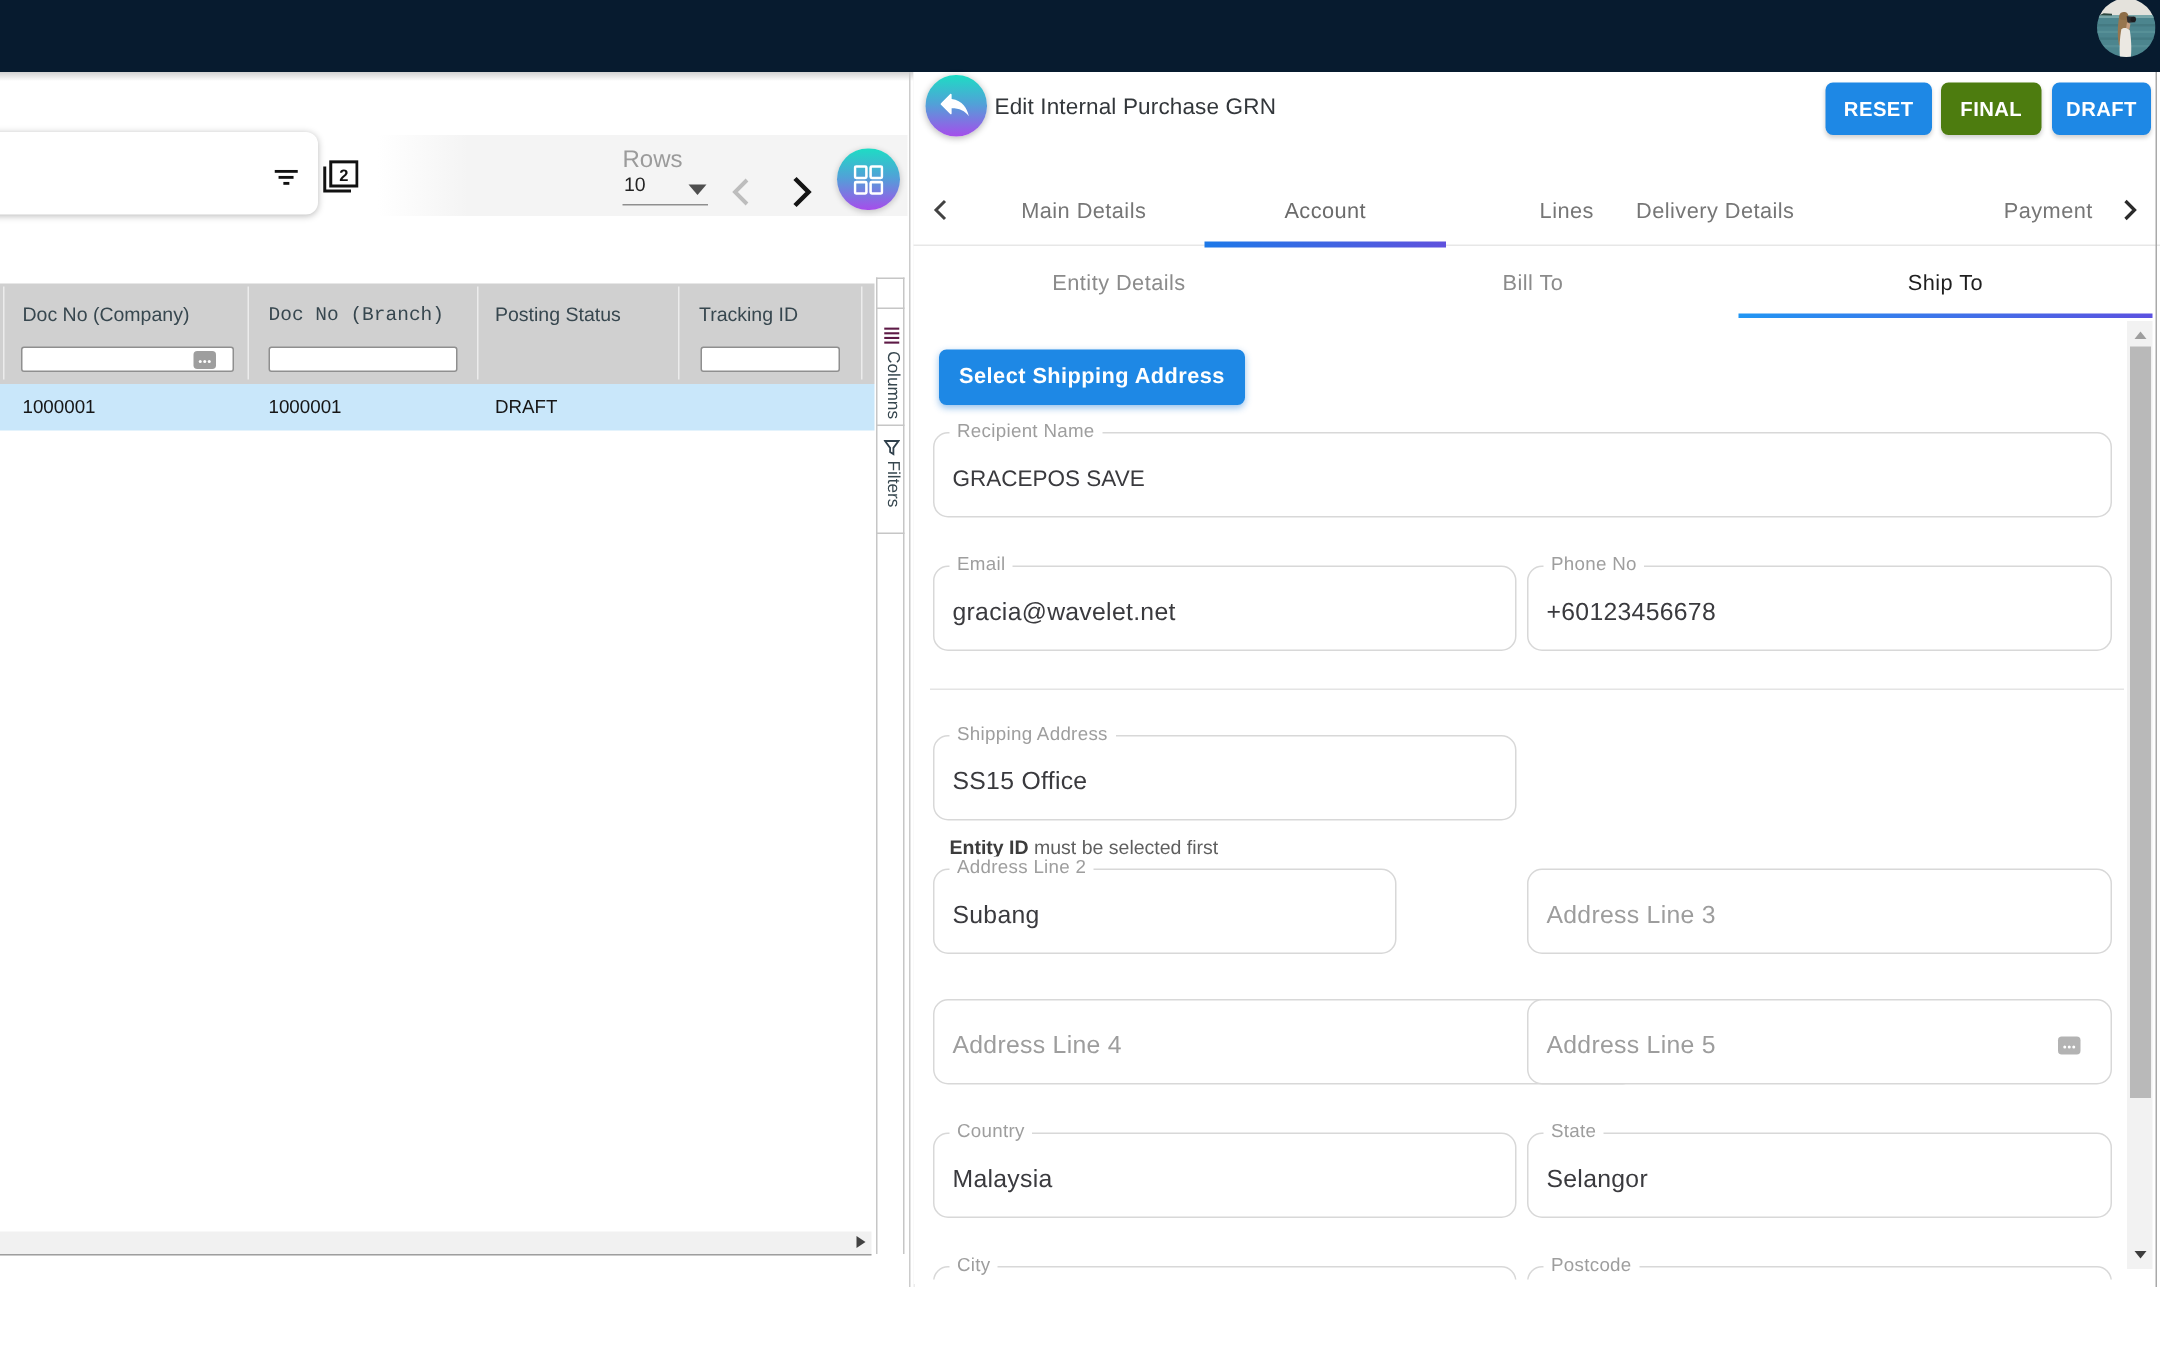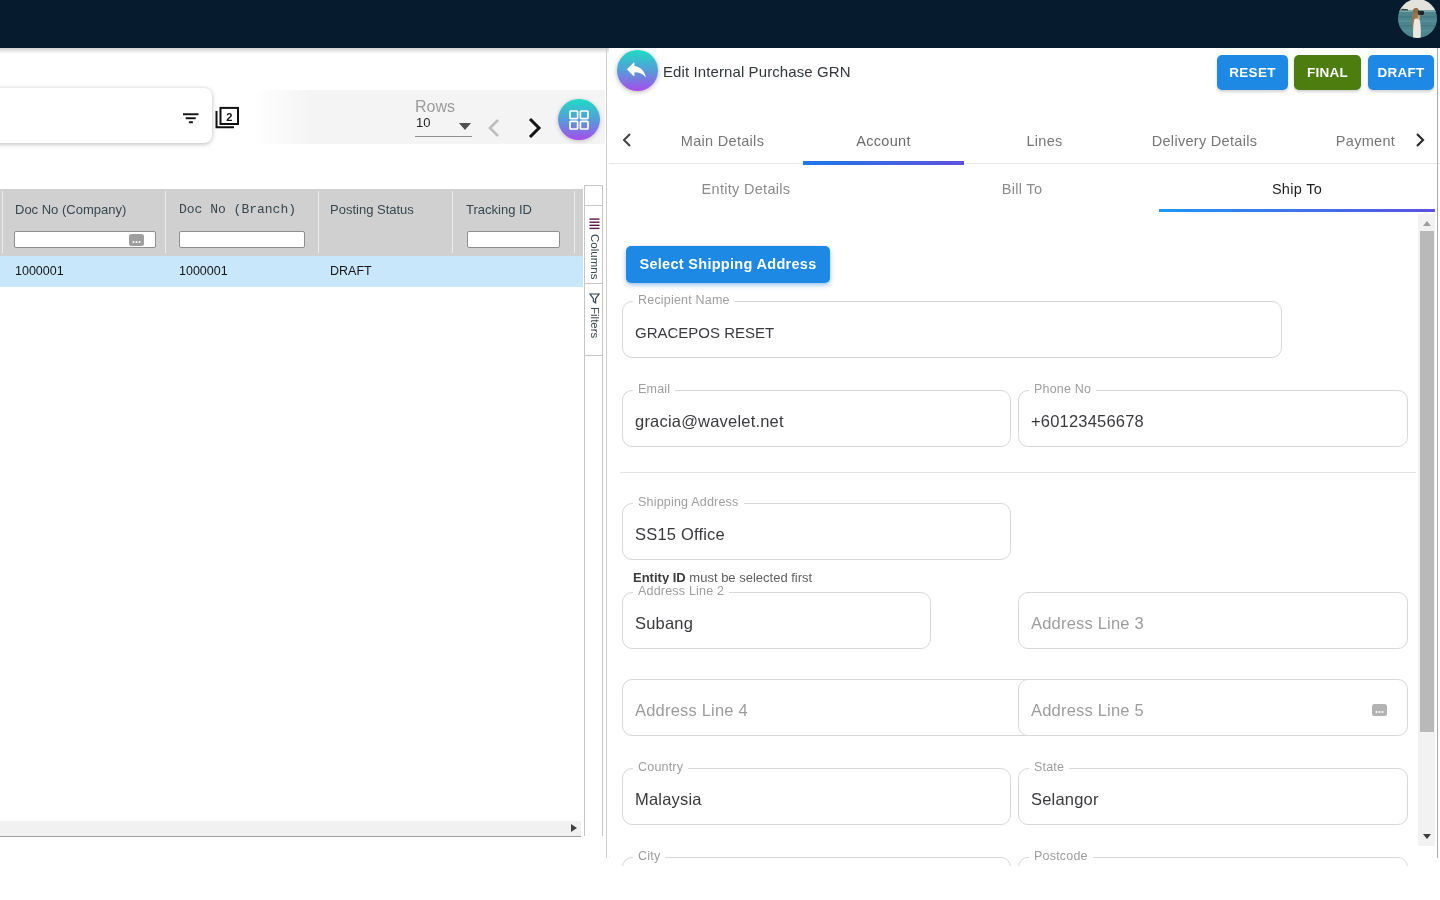--- a/index.html
+++ b/index.html
@@ -143,40 +143,40 @@
   <div class="abs" style="left:1217px;top:55px;width:71px;height:35px;background:#1e88e5;border-radius:5px;color:#fff;font-size:13.5px;font-weight:bold;letter-spacing:.3px;text-align:center;line-height:35px;box-shadow:0 2px 3px rgba(0,0,0,.18);">RESET</div>
   <div class="abs" style="left:1294px;top:55px;width:67px;height:35px;background:#4d7c0f;border-radius:5px;color:#fff;font-size:13.5px;font-weight:bold;letter-spacing:.3px;text-align:center;line-height:35px;box-shadow:0 2px 3px rgba(0,0,0,.18);">FINAL</div>
   <div class="abs" style="left:1368px;top:55px;width:66px;height:35px;background:#1e88e5;border-radius:5px;color:#fff;font-size:13.5px;font-weight:bold;letter-spacing:.3px;text-align:center;line-height:35px;box-shadow:0 2px 3px rgba(0,0,0,.18);">DRAFT</div>
 
   <svg class="abs" style="left:620px;top:132px;" width="14" height="16" viewBox="0 0 14 16">
     <path d="M10 2 L4 8 L10 14" stroke="#424242" stroke-width="2" fill="none"></path>
   </svg>
   <div class="abs" style="left:642px;top:133px;width:161px;text-align:center;font-size:14.5px;color:#767676;letter-spacing:.3px;">Main Details</div>
   <div class="abs" style="left:803px;top:133px;width:161px;text-align:center;font-size:14.5px;color:#6b6b6b;letter-spacing:.3px;">Account</div>
   <div class="abs" style="left:964px;top:133px;width:161px;text-align:center;font-size:14.5px;color:#767676;letter-spacing:.3px;">Lines</div>
-  <div class="abs" style="left:1124px;top:133px;width:161px;text-align:center;font-size:14.5px;color:#767676;letter-spacing:.3px;">Delivery Details</div>
+  <div class="abs" style="left:1063px;top:133px;width:161px;text-align:center;font-size:14.5px;color:#767676;letter-spacing:.3px;">Delivery Details</div>
   <div class="abs" style="left:1285px;top:133px;width:161px;text-align:center;font-size:14.5px;color:#767676;letter-spacing:.3px;">Payment</div>
   <div class="abs" style="left:1404px;top:113px;width:36px;height:50px;background:#fff;"></div>
   <svg class="abs" style="left:1412px;top:132px;" width="16" height="16" viewBox="0 0 16 16">
     <path d="M5 2 L11 8 L5 14" stroke="#2b2b2b" stroke-width="2.2" fill="none"></path>
   </svg>
   <div class="abs" style="left:609px;top:163px;width:831px;height:1px;background:#e7e7e7;"></div>
   <div class="abs" style="left:803px;top:161px;width:161px;height:3.5px;background:linear-gradient(90deg,#1d79e8,#5f51dd);"></div>
 
   <div class="abs" style="left:608px;top:181px;width:276px;text-align:center;font-size:14.5px;color:#8b8b8b;letter-spacing:.3px;">Entity Details</div>
   <div class="abs" style="left:884px;top:181px;width:276px;text-align:center;font-size:14.5px;color:#8b8b8b;letter-spacing:.3px;">Bill To</div>
   <div class="abs" style="left:1159px;top:181px;width:276px;text-align:center;font-size:14.5px;color:#1f1f1f;letter-spacing:.3px;">Ship To</div>
   <div class="abs" style="left:1159px;top:209px;width:276px;height:3px;background:linear-gradient(90deg,#2196f3,#5b51e0);"></div>
 
-  <div id="content" class="abs" style="left:609px;top:225px;width:810px;height:641px;overflow:hidden;">
+  <div id="content" class="abs" style="left:609px;top:212px;width:810px;height:641px;overflow:hidden;">
     <div class="abs" style="left:17px;top:21px;width:204px;height:37px;background:#1e88e5;border-radius:5px;color:#fff;font-size:14.5px;font-weight:bold;letter-spacing:.3px;text-align:center;line-height:37px;box-shadow:0 2px 5px rgba(25,118,210,.45);">Select Shipping Address</div>
 
-    <div class="fld" style="left:13px;top:76px;width:660px;">
+    <div class="fld" style="left:13px;top:76px;width:786px;">
         <span class="lbl">Recipient Name</span>
-        <div class="val" style="font-size:15px;letter-spacing:0;">GRACEPOS RESET</div>
+        <div class="val" style="font-size:15px;letter-spacing:0;">GRACEPOS SAVE</div>
       </div>
 
     <div class="fld" style="left:13px;top:165px;width:389px;">
         <span class="lbl">Email</span>
         <div class="val">gracia@wavelet.net</div>
       </div>
     <div class="fld" style="left:409px;top:165px;width:390px;">
         <span class="lbl">Phone No</span>
         <div class="val">+60123456678</div>
       </div>

